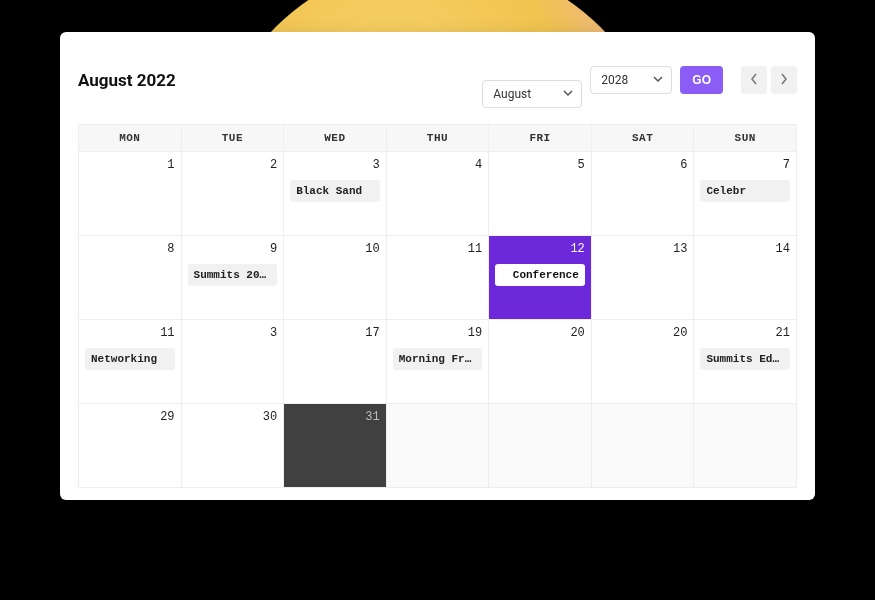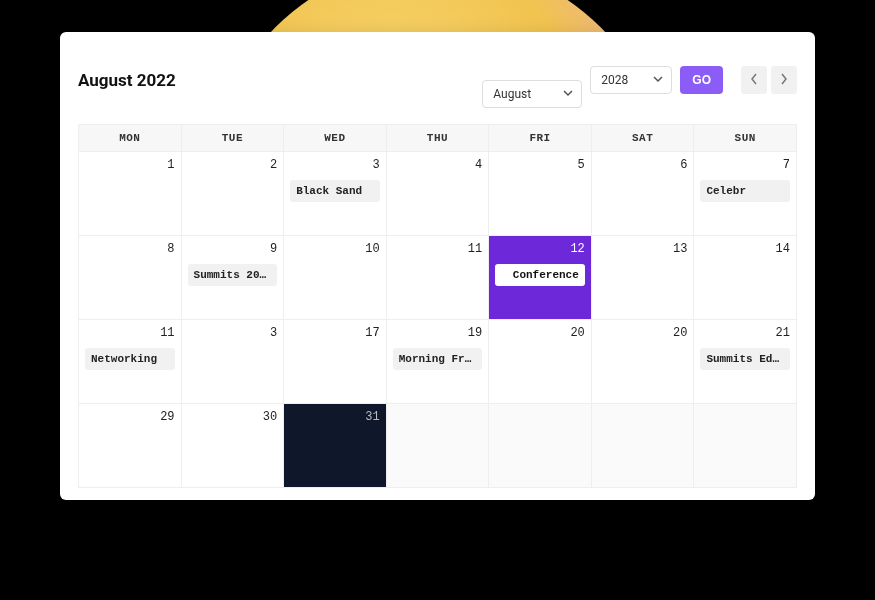--- a/index.html
+++ b/index.html
@@ -133,21 +133,21 @@
   td.highlight {
     background: #6d28d9;
   }
   td.highlight .daynum { color: #fff; }
   td.highlight .event {
     background: #fff;
     color: #111;
     text-align: right;
   }
   td.muted {
-    background: #0f172a;
+    background: #404040;
   }
   td.muted .daynum { color: #bbb; }
   td.empty { background: #fafafa; }
   svg.chev-down { width: 10px; height: 10px; }
   svg.chev-side { width: 8px; height: 12px; }
 </style>
 </head>
 <body>
 
 <div class="bg-blob"></div>

